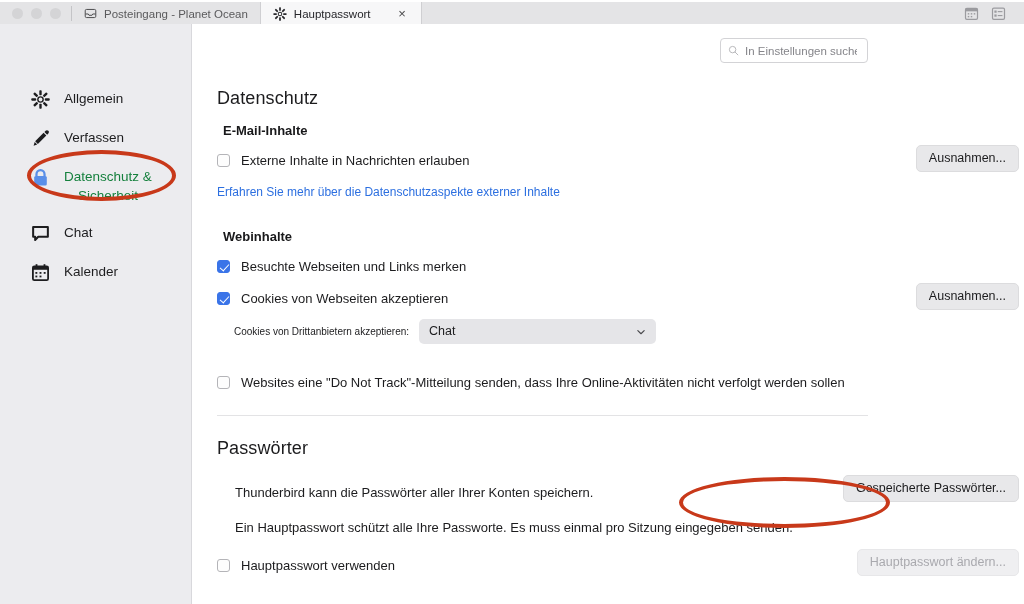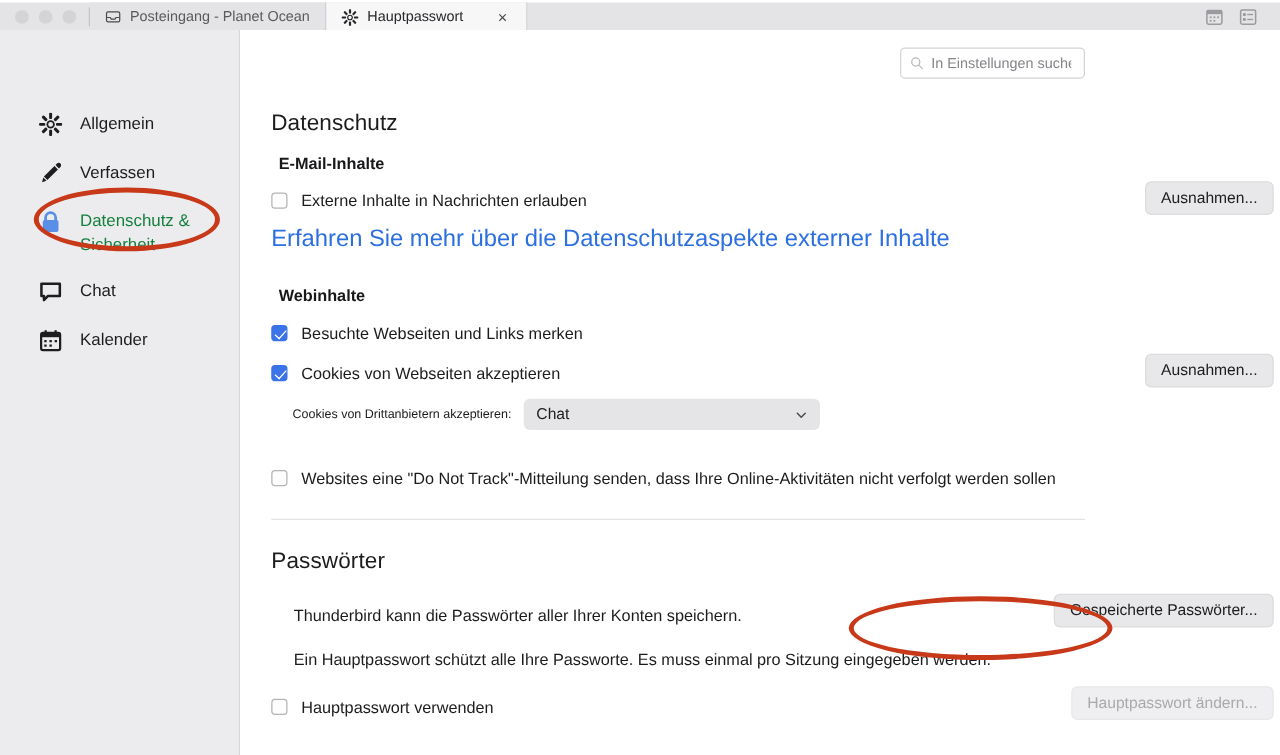--- a/index.html
+++ b/index.html
@@ -72,21 +72,21 @@
   }
   .tb-ico { opacity: .62; display: flex; align-items: center; }
 
   
   .sidebar {
     position: absolute; left: 0; top: 24px;
     width: 192px; height: 580px;
     background: #ececef;
     border-right: 1px solid #d8d8dc;
   }
-  .nav { position: absolute; left: 0; top: 56px; width: 204px; }
+  .nav { position: absolute; left: 0; top: 56px; width: 204px; text-align: center; }
   .nav-item {
     display: flex;
     align-items: flex-start;
     gap: 13px;
     padding: 9px 10px 9px 30px;
     font-size: 13.5px;
     color: #1d1d1f;
     line-height: 19px;
   }
   .nav-item .nic {
@@ -164,21 +164,21 @@
     position: absolute;
     left: 4px; top: 1px;
     width: 4px; height: 8px;
     border: solid #fff;
     border-width: 0 1.8px 1.8px 0;
     transform: rotate(42deg);
   }
   .rowlabel { font-size: 13px; color: #1c1c1e; }
 
   a.link {
-    font-size: 19px;
+    font-size: 12px;
     color: #2c6fe0;
     text-decoration: none;
     display: inline-block;
   }
 
   .btn {
     font-family: "Liberation Sans", sans-serif;
     font-size: 12.5px;
     color: #1c1c1e;
     background: #e8e8ea;
@@ -447,21 +447,21 @@
 
       <div class="sep"></div>
 
       <h1 class="sect" style="margin-bottom:26px;">Passwörter</h1>
 
       <div style="position:relative;">
         <p class="ptext">Thunderbird kann die Passwörter aller Ihrer Konten speichern.</p>
         <button class="btn abs" style="right:-122px; top:-10px;">Gespeicherte Passwörter...</button>
       </div>
 
-      <p class="ptext" style="margin-top:20px;">Ein Hauptpasswort schützt alle Ihre Passworte. Es muss einmal pro Sitzung eingegeben werden.</p>
+      <p class="ptext" style="margin-top:20px;">Ein Hauptpasswort schützt alle Ihre Passworte. Es muss einmal pro Sitzung eingegeben senden.</p>
 
       <div style="position:relative; margin-top:19px;">
         <div class="row" style="margin-bottom:0;">
           <span class="cb"></span>
           <span class="rowlabel">Hauptpasswort verwenden</span>
         </div>
         <button class="btn disabled abs" style="right:-122px; top:-5px;" disabled="">Hauptpasswort ändern...</button>
       </div>
 
     </div>

